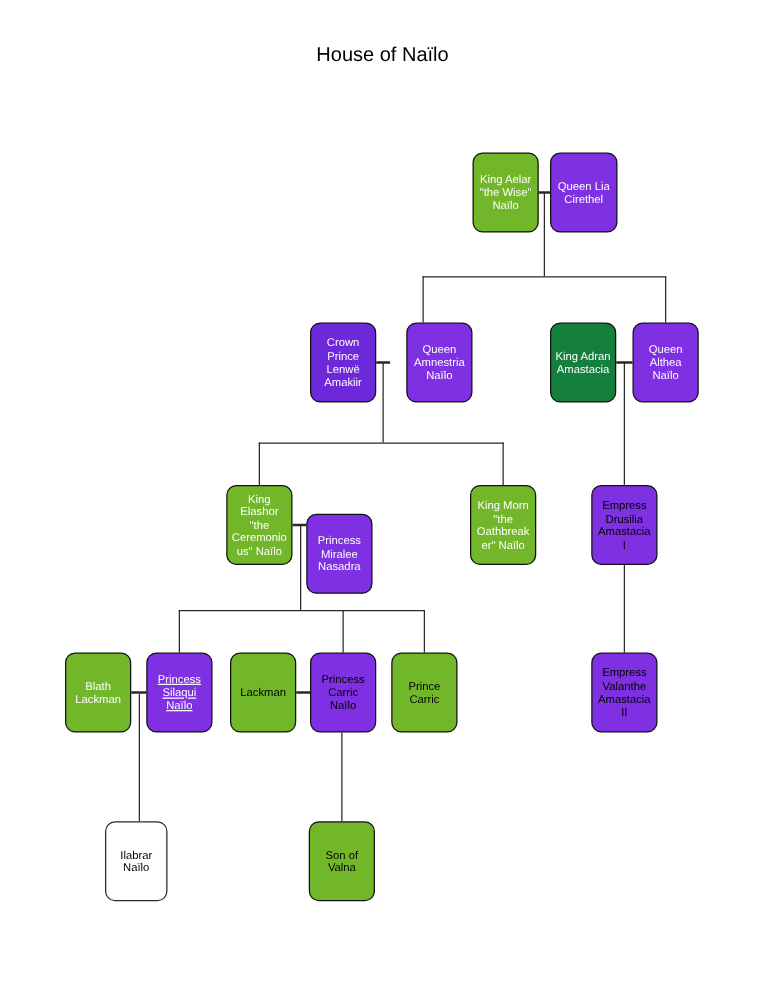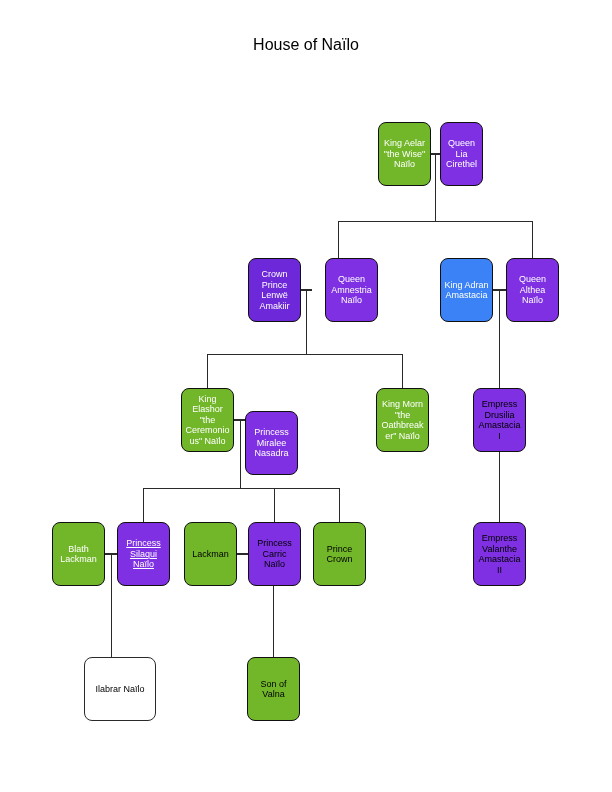--- a/index.html
+++ b/index.html
@@ -43,31 +43,31 @@
   <div class="ln" style="left: 339px; top: 488px; width: 1px; height: 34px; background: rgb(42, 42, 42);"></div>
   <div class="ln bar" style="left: 105px; top: 553px; width: 12px; height: 2px; background: rgb(42, 42, 42);"></div>
   <div class="ln bar" style="left: 237px; top: 553px; width: 11px; height: 2px; background: rgb(42, 42, 42);"></div>
   <div class="ln" style="left: 111px; top: 555px; width: 1px; height: 102px; background: rgb(42, 42, 42);"></div>
   <div class="ln" style="left: 499px; top: 452px; width: 1px; height: 70px; background: rgb(42, 42, 42);"></div>
   <div class="ln" style="left: 273px; top: 586px; width: 1px; height: 71px; background: rgb(42, 42, 42);"></div>
 
   <div class="person" style="left: 378px; top: 122px; background: rgb(114, 183, 42); color: rgb(255, 255, 255);">
     <span class="nm">King Aelar "the Wise" Naïlo</span>
     </div>
-  <div class="person" style="left: 440px; top: 122px; width: 43px; background: rgb(126, 48, 226); color: rgb(255, 255, 255);">
+  <div class="person" style="left: 440px; top: 122px; width: 54px; background: rgb(126, 48, 226); color: rgb(255, 255, 255);">
     <span class="nm">Queen Lia Cirethel</span>
     </div>
 
   <div class="person" style="left: 248px; top: 258px; background: #6d28d9; color: rgb(255, 255, 255);">
     <span class="nm">Crown Prince Lenwë Amakiir</span>
     </div>
   <div class="person" style="left: 312px; top: 258px; background: rgb(126, 48, 226); color: rgb(255, 255, 255); margin-left: 13px;">
     <span class="nm">Queen Amnestria Naïlo</span>
     </div>
-  <div class="person" style="left: 440px; top: 258px; background: #3b82f6; color: rgb(255, 255, 255);">
+  <div class="person" style="left: 440px; top: 258px; background: #15803d; color: rgb(255, 255, 255);">
     <span class="nm">King Adran Amastacia</span>
     </div>
   <div class="person" style="left: 506px; top: 258px; background: rgb(126, 48, 226); color: rgb(255, 255, 255);">
     <span class="nm">Queen Althea Naïlo</span>
     </div>
 
   <div class="person" style="left: 181px; top: 388px; background: rgb(114, 183, 42); color: rgb(255, 255, 255);">
     <span class="nm">King Elashor "the Ceremonious" Naïlo</span>
     </div>
   <div class="person" style="left: 245px; top: 388px; background: rgb(126, 48, 226); color: rgb(255, 255, 255); margin-top: 23px;">
@@ -86,26 +86,26 @@
   <div class="person" style="left: 117px; top: 522px; background: rgb(126, 48, 226); color: rgb(255, 255, 255); text-decoration: underline;">
     <span class="nm">Princess Silaqui Naïlo</span>
     </div>
   <div class="person" style="left: 184px; top: 522px; background: rgb(114, 183, 42); color: rgb(0, 0, 0);">
     <span class="nm">Lackman</span>
     </div>
   <div class="person" style="left: 248px; top: 522px; background: rgb(126, 48, 226); color: rgb(0, 0, 0);">
     <span class="nm">Princess Carric Naïlo</span>
     </div>
   <div class="person" style="left: 313px; top: 522px; background: rgb(114, 183, 42); color: rgb(0, 0, 0);">
-    <span class="nm">Prince Crown</span>
+    <span class="nm">Prince Carric</span>
     </div>
   <div class="person" style="left: 473px; top: 522px; background: rgb(126, 48, 226); color: rgb(0, 0, 0);">
     <span class="nm">Empress Valanthe Amastacia II</span>
     </div>
 
-  <div class="person" style="left: 84px; top: 657px; width: 72px; border-width: 1px; border-color: rgb(42, 42, 42); background: rgb(255, 255, 255); color: rgb(0, 0, 0);">
+  <div class="person" style="left: 84px; top: 657px; width: 50px; border-width: 1px; border-color: rgb(42, 42, 42); background: rgb(255, 255, 255); color: rgb(0, 0, 0);">
     <span class="nm">Ilabrar Naïlo</span>
     </div>
   <div class="person" style="left: 247px; top: 657px; background: rgb(114, 183, 42); color: rgb(0, 0, 0);">
     <span class="nm">Son of Valna</span>
     </div>
 
 </div>
 
 </body></html>

